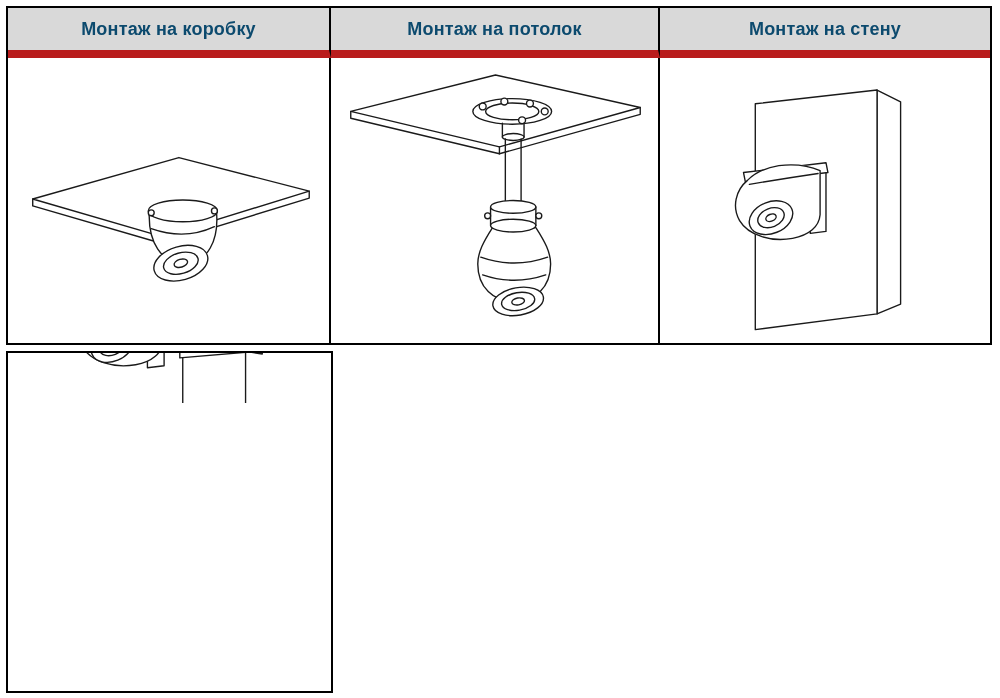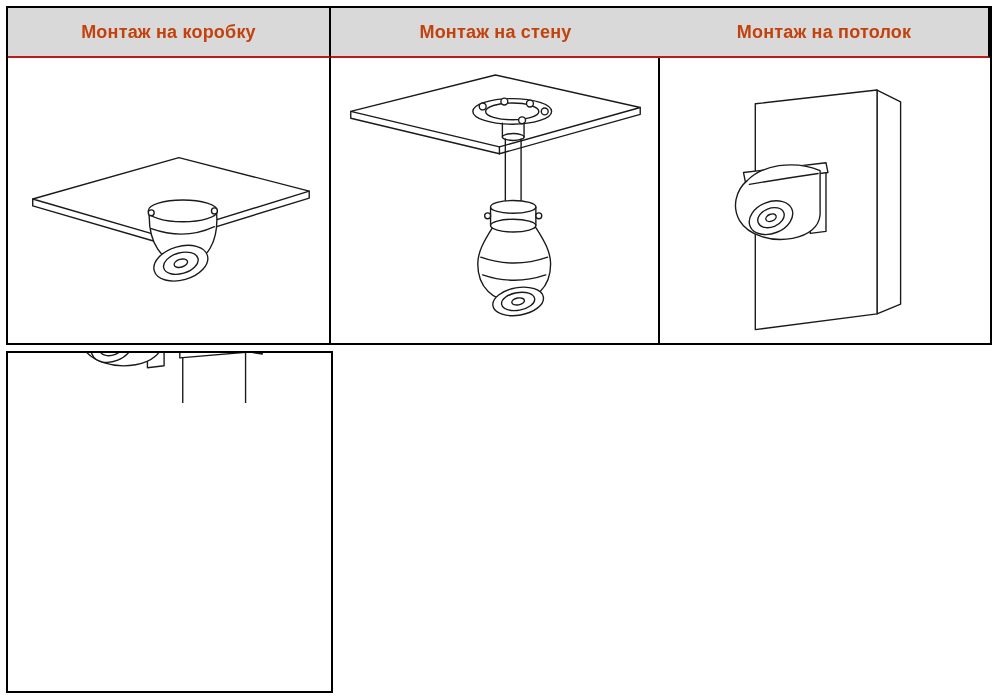--- a/index.html
+++ b/index.html
@@ -38,47 +38,47 @@
   }
   .cell {
     box-sizing: border-box;
     display: flex;
     align-items: center;
     justify-content: center;
     overflow: hidden;
   }
   .cell.hdr {
     background: #d9d9d9;
-    border-bottom: 2px solid #b91c1c;
+    border-bottom: 8px solid #b91c1c;
     font-weight: 700;
     font-size: 18px;
-    color: #c2410c;
+    color: #0c4a6e;
     letter-spacing: 0.2px;
   }
   .cell.rb { border-right: 2px solid #000; }
   .cell.body { background: #fff; }
   svg { display: block; }
   .ln  { fill: none; stroke: #1a1a1a; stroke-width: 1.4; stroke-linejoin: round; stroke-linecap: round; }
   .sh  { fill: #ffffff; stroke: #1a1a1a; stroke-width: 1.4; stroke-linejoin: round; }
 </style>
 </head>
 <body>
 
 <div class="page">
 
   <div class="mount-table top-table">
 
     <div class="cell hdr rb">
       <span>Монтаж на коробку</span>
     </div>
+    <div class="cell hdr rb">
+      <span>Монтаж на потолок</span>
+    </div>
     <div class="cell hdr">
       <span>Монтаж на стену</span>
-    </div>
-    <div class="cell hdr rb">
-      <span>Монтаж на потолок</span>
     </div>
 
     <div class="cell body rb">
       <svg width="316" height="278" viewBox="0 0 320 280" aria-hidden="true">
         <g>
 
           <path class="sh" d="M22 138 L170 96 L302 130 L153 176 Z"></path>
           <path class="ln" d="M22 138 L22 145 L153 183 L153 176"></path>
           <path class="ln" d="M302 130 L302 137 L153 183"></path>
 

